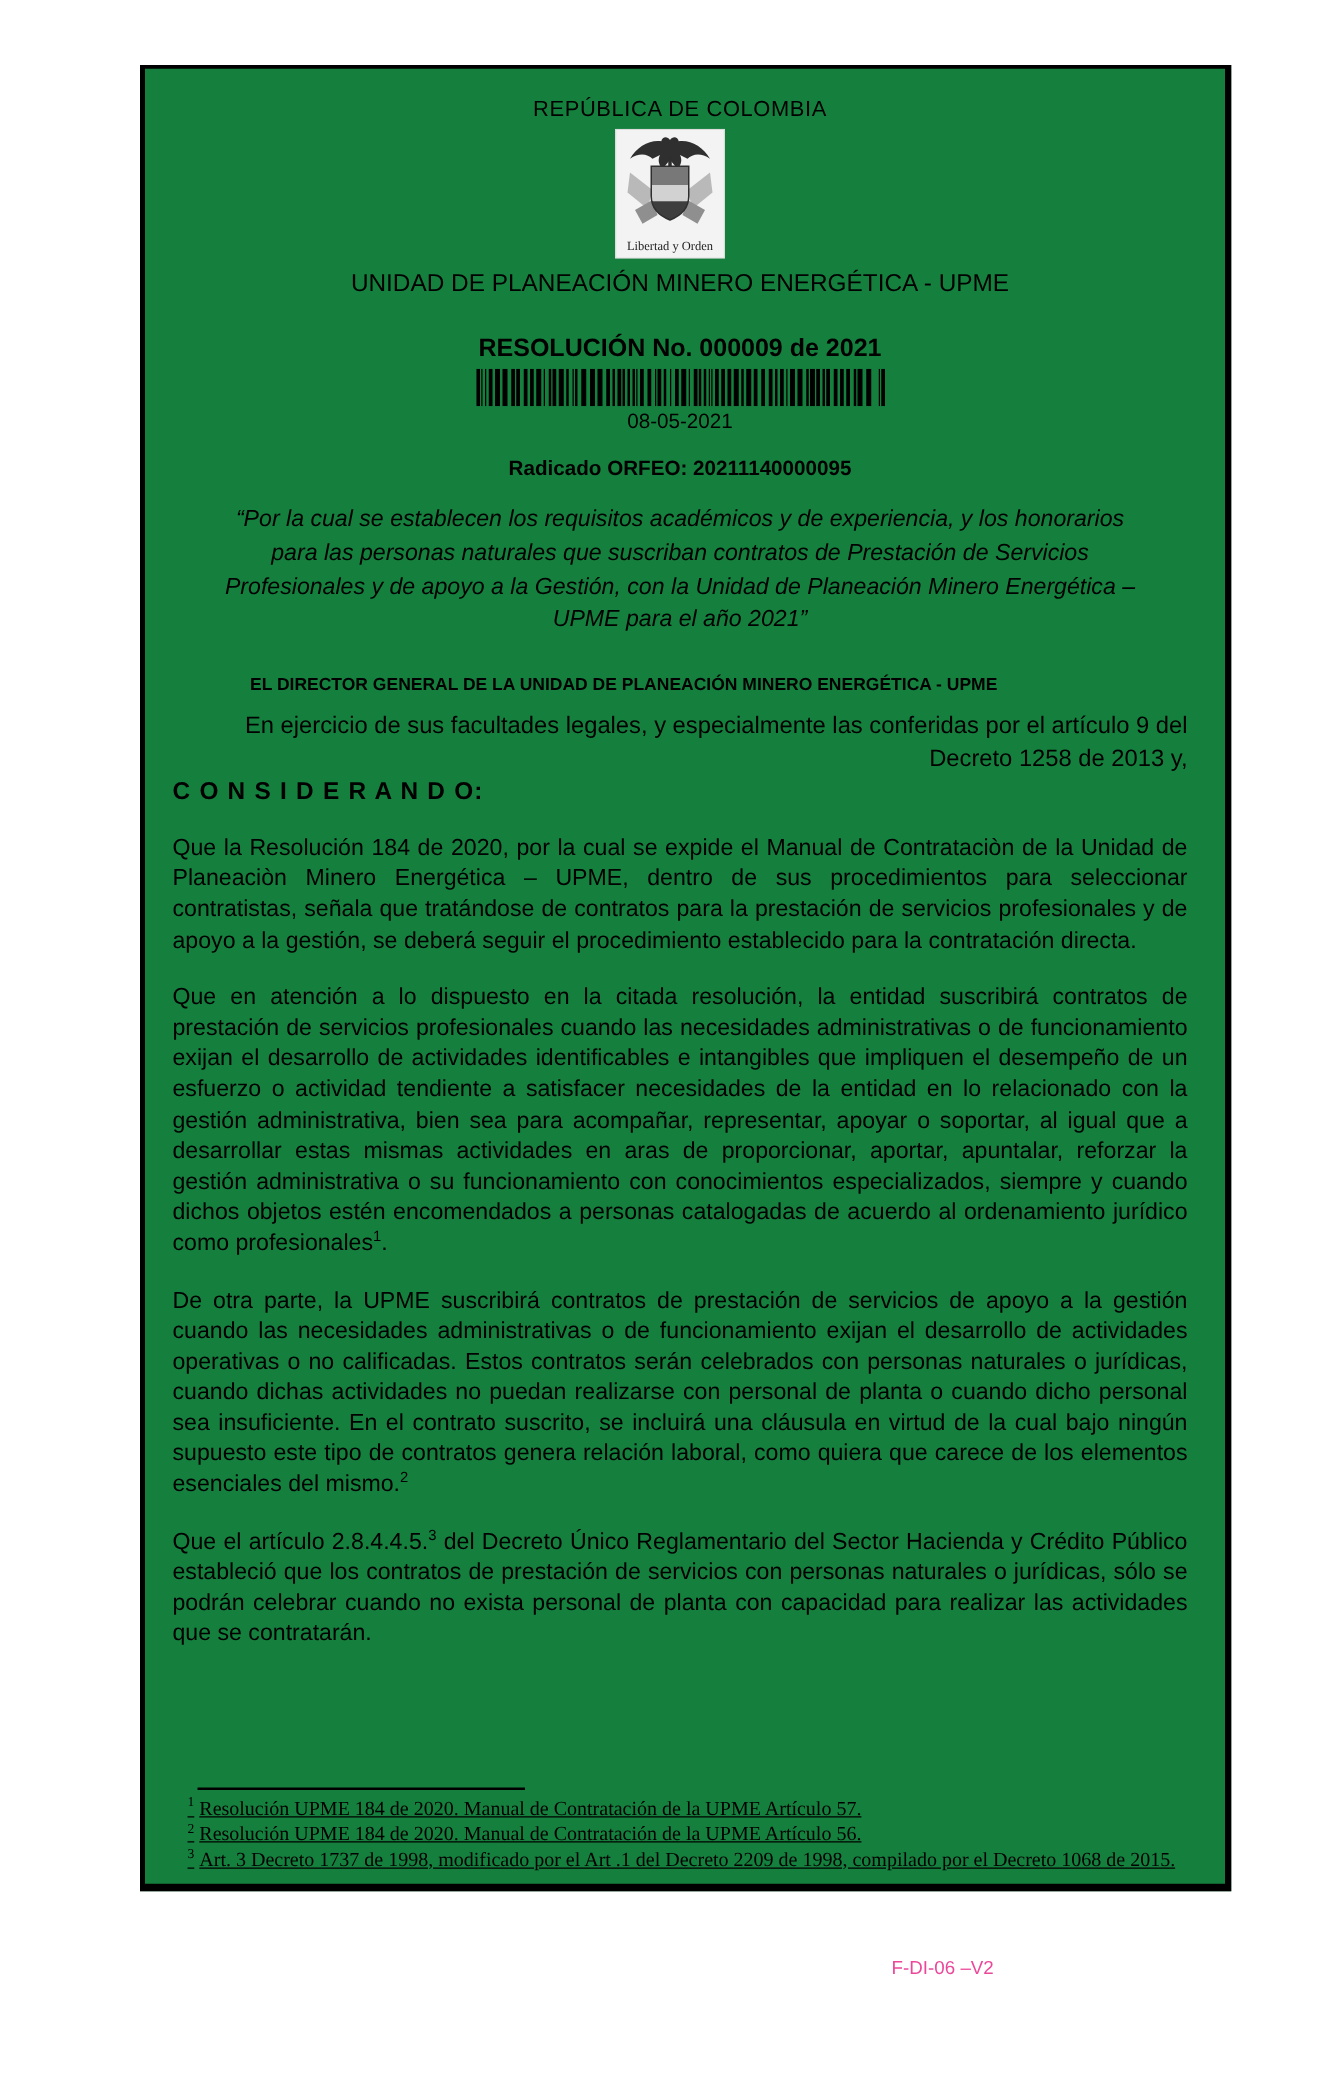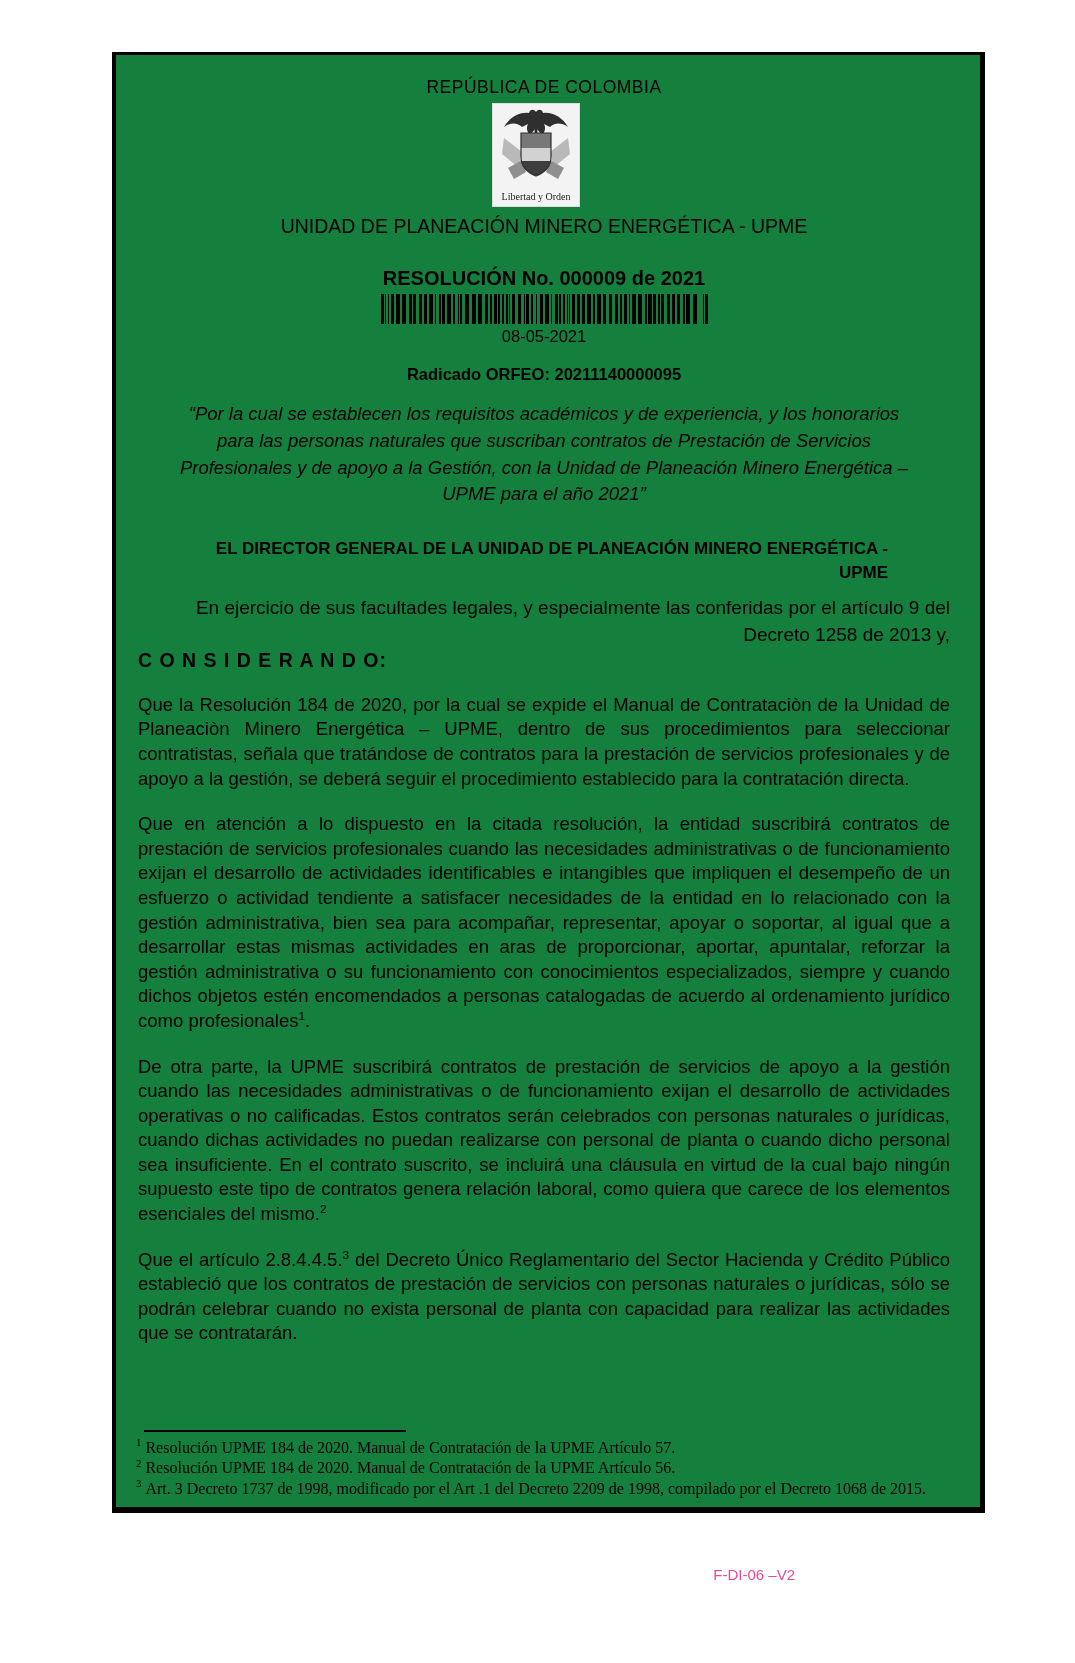--- a/index.html
+++ b/index.html
@@ -64,25 +64,25 @@
   .subject-quote {
     font-style: italic;
     font-size: 18.5px;
     line-height: 1.45;
     max-width: 742px;
     margin: 17px auto 0;
     text-align: center;
   }
   .director-heading {
     font-weight: bold;
-    font-size: 17px;
+    font-size: 14px;
     line-height: 1.4;
     max-width: 688px;
     margin: 29px auto 0;
-    text-align: right;
+    text-align: left;
   }
   .legal-basis {
     font-size: 19px;
     line-height: 1.42;
     margin: 10px auto 0;
     text-align: right;
   }
   .considerando-heading {
     font-weight: bold;
     font-size: 19.5px;
@@ -93,26 +93,27 @@
     line-height: 1.33;
     text-align: justify;
     margin: 21px 0 0 0;
   }
   .body-par sup {
     font-size: 64%;
     line-height: 0;
   }
   .footnotes {
     position: absolute;
-    left: 20px;
+    left: 34px;
     right: 30px;
     bottom: 8px;
     font-family: "Liberation Serif", serif;
     font-size: 16px;
     line-height: 1.28;
+    text-decoration: underline;
   }
   .fn-sep {
     width: 262px;
     border: 0;
     border-top: 2px solid #000;
     margin: 0 0 6px 8px;
   }
   .footnote sup {
     font-size: 68%;
     margin-right: 4px;

